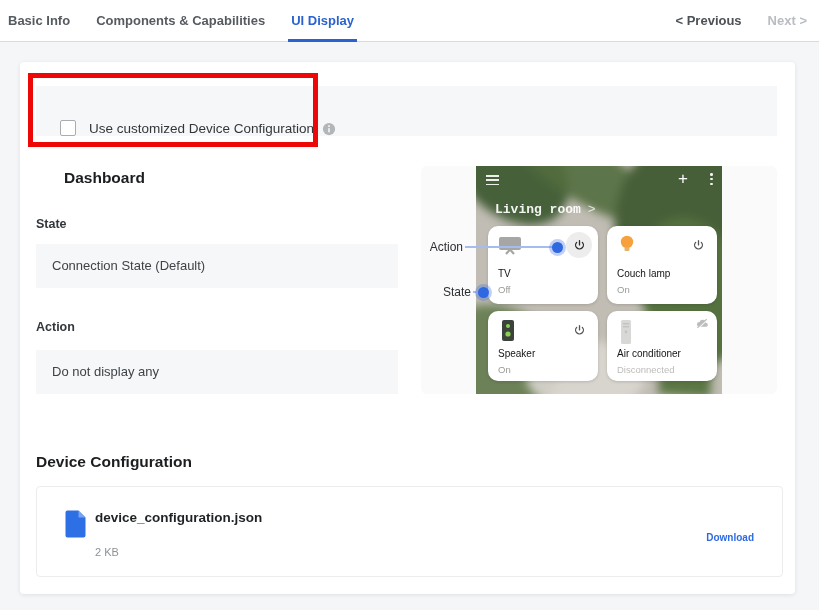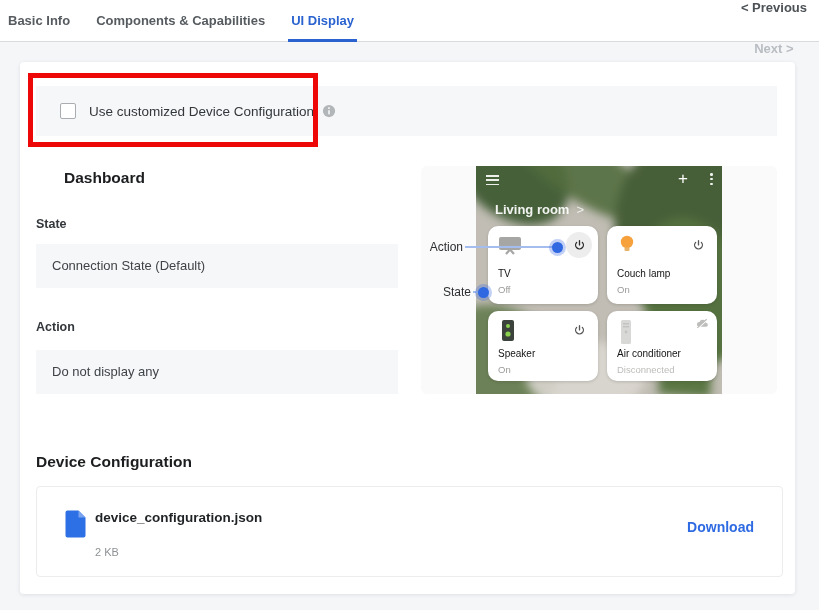--- a/index.html
+++ b/index.html
@@ -8,31 +8,31 @@
   .stage { position:relative; width:819px; height:610px; overflow:hidden; background:#f5f6f8; }
 
   
   .topbar { position:absolute; top:0; left:0; width:819px; height:42px; background:#fff;
             border-bottom:1px solid #d9dadc; display:flex; align-items:stretch; padding:0 12px 0 8px; }
   .tabs { display:flex; gap:26px; }
   .tab { display:flex; align-items:center; font-size:13px; font-weight:600; color:#565b60;
          position:relative; cursor:pointer; white-space:nowrap; }
   .tab.active { color:#2a63cf; }
   .tab.active::after { content:''; position:absolute; left:-3px; right:-3px; bottom:-1px; height:3px; background:#2a63cf; }
-  .nav { margin-left:auto; display:flex; gap:26px; align-items:center;flex-direction:column; }
+  .nav { margin-left:auto; display:flex; gap:26px; align-items:center; }
   .nav-prev { font-size:13px; font-weight:600; color:#4c5156; cursor:pointer; }
   .nav-next { font-size:13px; font-weight:600; color:#b9bdc2; }
 
   
   .panel { position:absolute; left:20px; top:62px; width:775px; height:532px; background:#fff;
            border-radius:4px; box-shadow:0 1px 4px rgba(20,30,50,.10); }
 
   
   .cfg-row { position:absolute; left:16px; top:24px; width:741px; height:50px; background:#f6f7f8;
-             display:flex; align-items:center; padding-left:24px; }
+             display:flex; align-items:flex-end; padding-left:24px; }
   .checkbox { width:16px; height:16px; border:1.5px solid #a9adb2; border-radius:2px; background:#fff; cursor:pointer; flex:0 0 auto; }
   .cfg-label { margin-left:13px; font-size:13.5px; color:#33373b; }
   .info-icon { margin-left:8px; width:14px; height:14px; cursor:pointer; }
 
   .red-annotation { position:absolute; left:8px; top:11px; width:290px; height:74px;
                     border:5px solid #ed0707; z-index:6; pointer-events:none; }
 
   .h-section { position:absolute; left:16px; font-size:15.5px; font-weight:700; color:#1b1d1f; }
   .sub-label { position:absolute; left:16px; font-size:12.5px; font-weight:700; color:#33373b; }
   .field { position:absolute; left:16px; width:362px; height:44px; background:#f6f7f8;
@@ -51,21 +51,21 @@
   .l5 { left:-35px; top:150px; width:130px; height:110px; background:#5d7746; transform:rotate(20deg); opacity:.85; }
   .pot { left:60px; top:185px; width:120px; height:70px; background:#dad7d0; opacity:.9; }
   .stalks { position:absolute; left:195px; top:160px; width:52px; height:80px;
             background:repeating-linear-gradient(90deg,#4a6637 0 5px,#6d8a50 5px 9px); transform:rotate(4deg); }
 
   .hamb { position:absolute; left:10px; top:9px; display:flex; flex-direction:column; gap:2.5px; z-index:2; }
   .hamb i { width:13px; height:1.8px; background:rgba(255,255,255,.9); display:block; }
   .plus-icon { position:absolute; left:202px; top:4px; z-index:2; color:#fff; font-size:17px; font-weight:300; line-height:18px; }
   .kebab { position:absolute; left:234px; top:7px; display:flex; flex-direction:column; gap:2.2px; z-index:2; }
   .kebab i { width:2.6px; height:2.6px; border-radius:50%; background:rgba(255,255,255,.92); display:block; }
-  .room { position:absolute; left:19px; top:36px; z-index:2; font-size:13px; font-weight:700; color:rgba(255,255,255,.93); }
+  .room { position:absolute; left:19px; top:36px; z-index:2; font-size:13px; font-weight:700; color:rgba(255,255,255,.93);font-family:Liberation Mono, monospace; }
   .room .chev { margin-left:7px; font-weight:400; opacity:.85; }
 
   .dcard { position:absolute; width:110px; background:#fff; border-radius:10px; z-index:3;
            box-shadow:0 1px 3px rgba(40,40,40,.18); }
   .dc1 { left:12px;  top:60px;  height:78px; }
   .dc2 { left:131px; top:60px;  height:78px; }
   .dc3 { left:12px;  top:145px; height:70px; }
   .dc4 { left:131px; top:145px; height:70px; }
   .dev-icon { position:absolute; left:9px; top:8px; }
   .pwr { position:absolute; right:6px; top:6px; width:26px; height:26px; border-radius:50%;
@@ -88,21 +88,21 @@
   .bluedot::after { content:''; position:absolute; inset:3px; border-radius:50%; background:#2f68e0; }
   .dot-action { left:128px; top:73px; }
   .dot-state  { left:54px;  top:118px; }
 
   
   .file-card { position:absolute; left:16px; top:424px; width:747px; height:91px; background:#fff;
                border:1px solid #ececec; border-radius:4px; }
   .file-icon { position:absolute; left:28px; top:23px; }
   .file-name { position:absolute; left:58px; top:23px; font-size:13.5px; font-weight:700; color:#1f2224; }
   .file-size { position:absolute; left:58px; top:43px; font-size:11px; color:#8e9295;margin-top:16px; }
-  .download  { position:absolute; right:28px; top:32px; font-size:14px; font-weight:700; color:#2e6ae2; cursor:pointer; }
+  .download  { position:absolute; right:28px; top:45px; font-size:10px; font-weight:700; color:#2e6ae2; cursor:pointer; }
 </style>
 </head>
 <body>
 
 <div class="stage">
 
   <div class="topbar">
     <div class="tabs">
       <div class="tab">Basic Info</div>
       <div class="tab">Components &amp; Capabilities</div>

